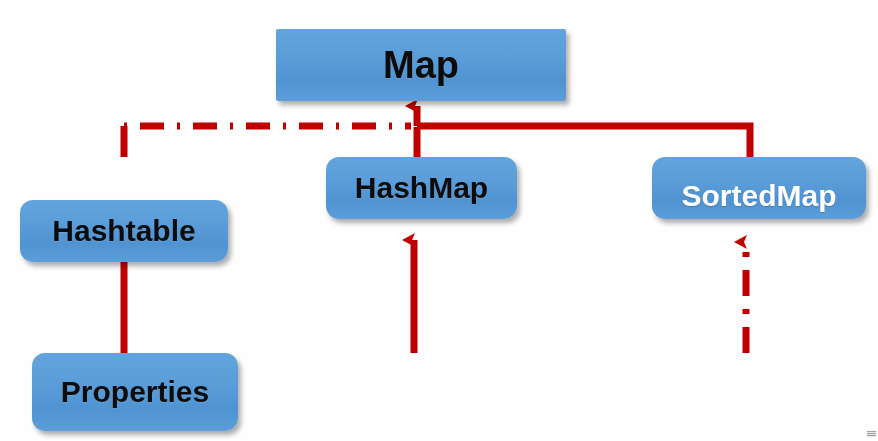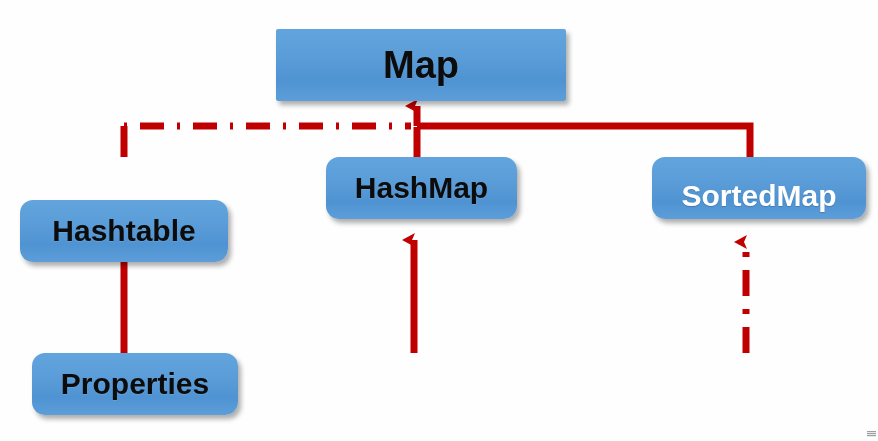--- a/index.html
+++ b/index.html
@@ -114,20 +114,20 @@
   </div>
 
   <div class="node" style="left:326px; top:157px; width:191px; height:62px;">
     <span class="node-label label-dark">HashMap</span>
   </div>
 
   <div class="node" style="left:652px; top:157px; width:214px; height:62px;">
     <span class="node-label label-light">SortedMap</span>
   </div>
 
-  <div class="node" style="left:32px; top:353px; width:206px; height:62px;">
+  <div class="node" style="left:32px; top:353px; width:206px; height:78px;">
     <span class="node-label label-dark">Properties</span>
   </div>
 
 
 
   <div id="corner-artifact"></div>
 </div>
 
 </body></html>

